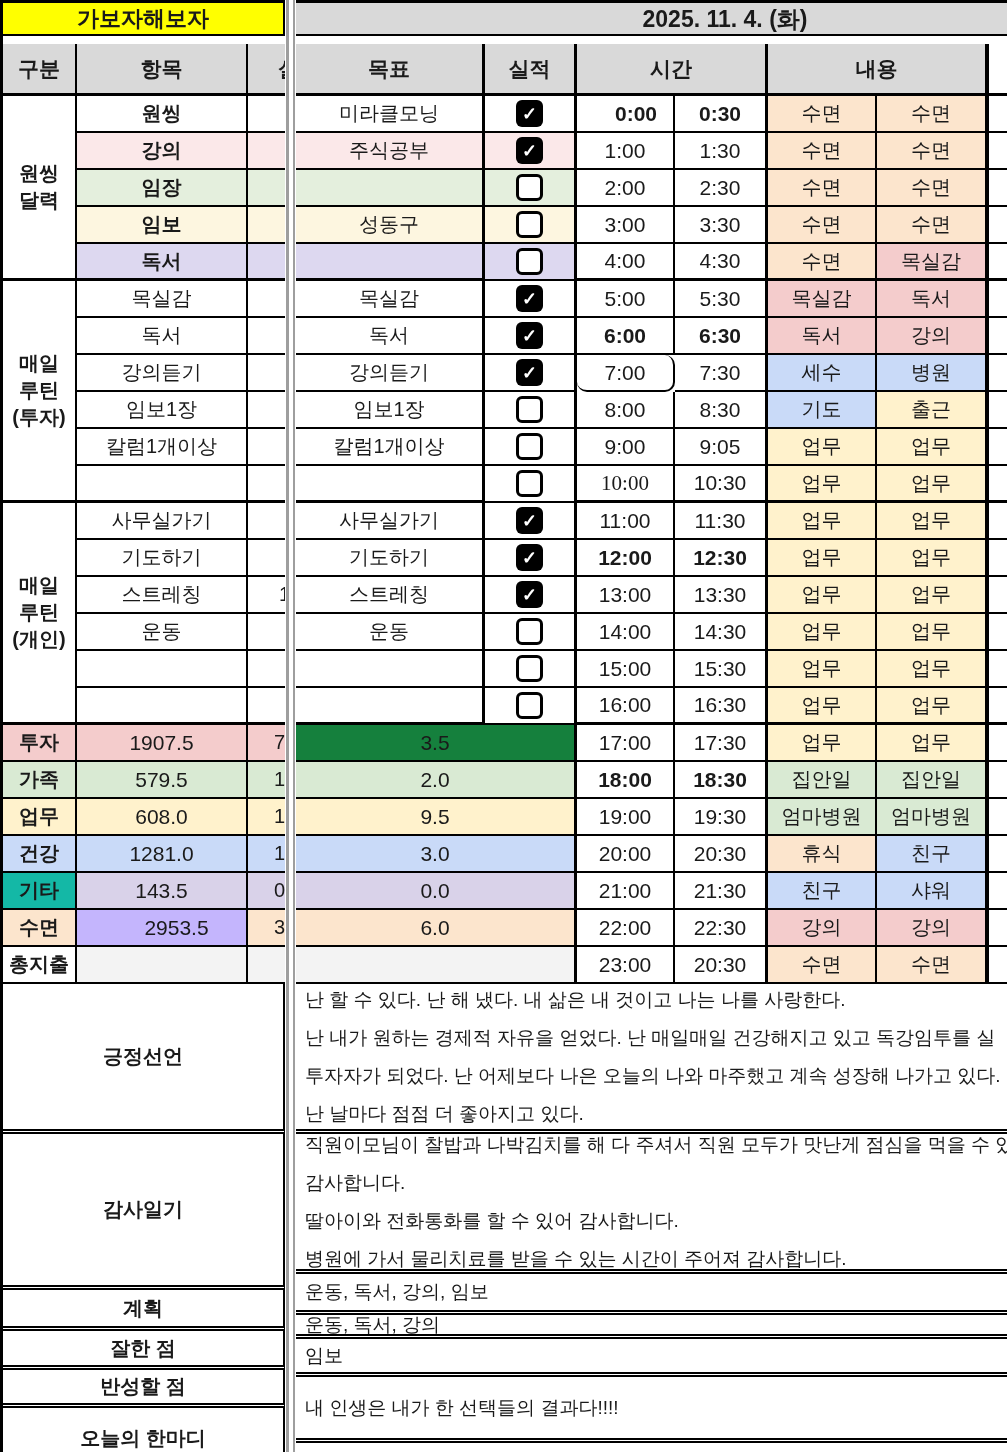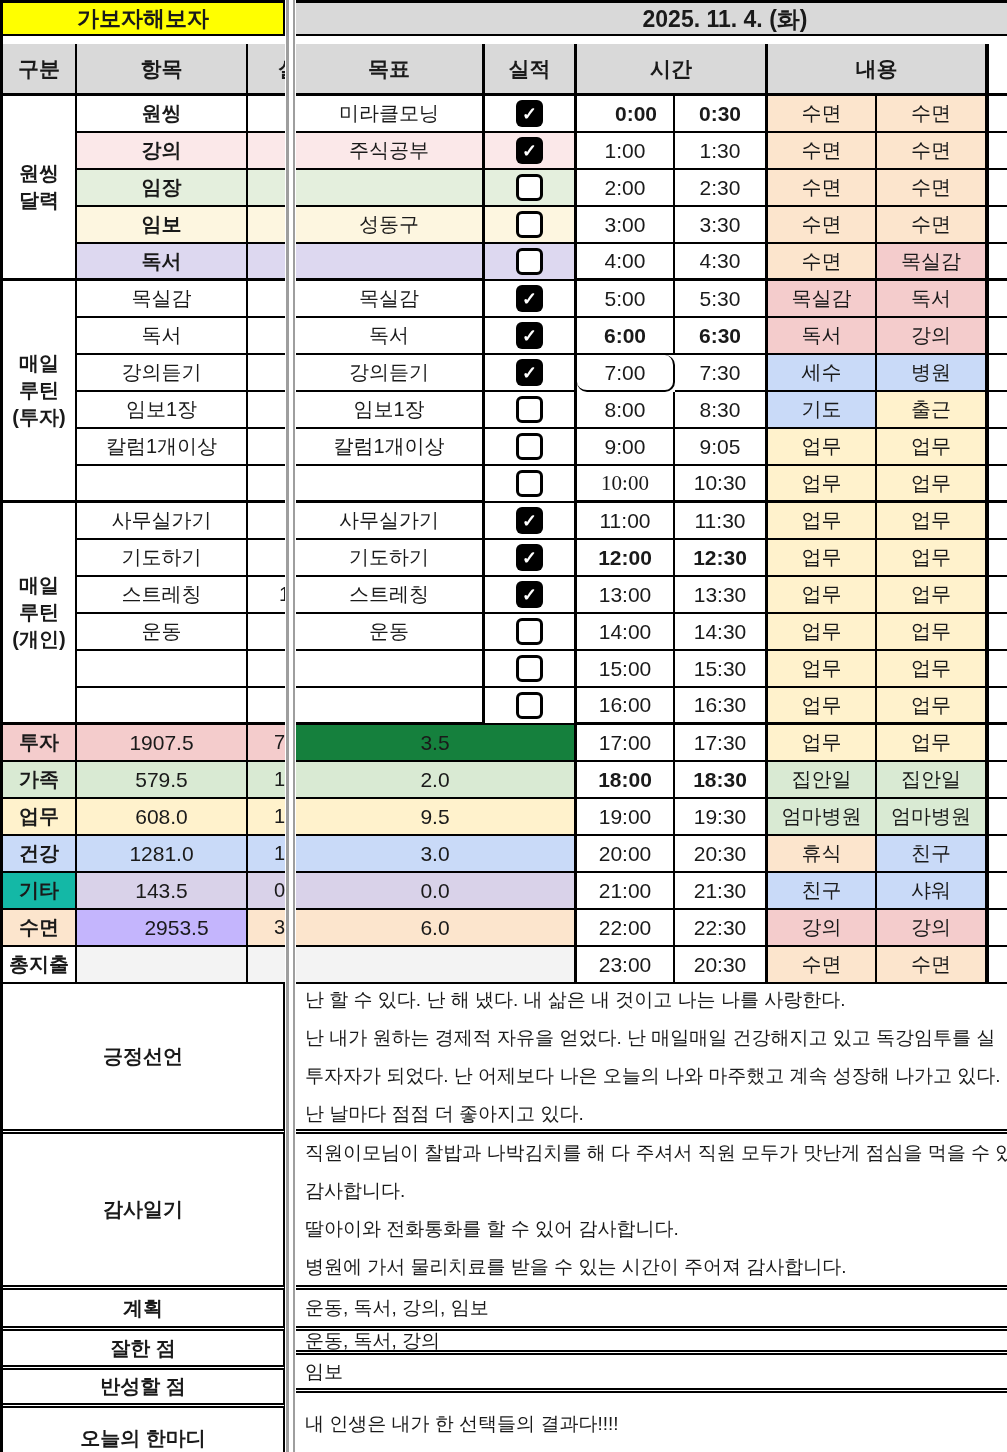--- a/index.html
+++ b/index.html
@@ -386,21 +386,21 @@
         <div class="cell cut-right" style="grid-area: 24 / 7;"></div>
       </div>
 
     <div id="b-contents">
         <div class="b-content" style="height: 150px;">
           <div>난 할 수 있다. 난 해 냈다. 내 삶은 내 것이고 나는 나를 사랑한다.</div>
           <div>난 내가 원하는 경제적 자유을 얻었다. 난 매일매일 건강해지고 있고 독강임투를 실</div>
           <div>투자자가 되었다. 난 어제보다 나은 오늘의 나와 마주했고 계속 성장해 나가고 있다.</div>
           <div>난 날마다 점점 더 좋아지고 있다.</div>
         </div>
-        <div class="b-content" style="height: 156px;">
+        <div class="b-content" style="height: 140px;">
           <div>직원이모님이 찰밥과 나박김치를 해 다 주셔서 직원 모두가 맛난게 점심을 먹을 수 있</div>
           <div>감사합니다.</div>
           <div>딸아이와 전화통화를 할 수 있어 감사합니다.</div>
           <div>병원에 가서 물리치료를 받을 수 있는 시간이 주어져 감사합니다.</div>
         </div>
         <div class="b-content" style="height: 41px;">
           <div>운동, 독서, 강의, 임보</div>
         </div>
         <div class="b-content" style="height: 24px;">
           <div>운동, 독서, 강의</div>

